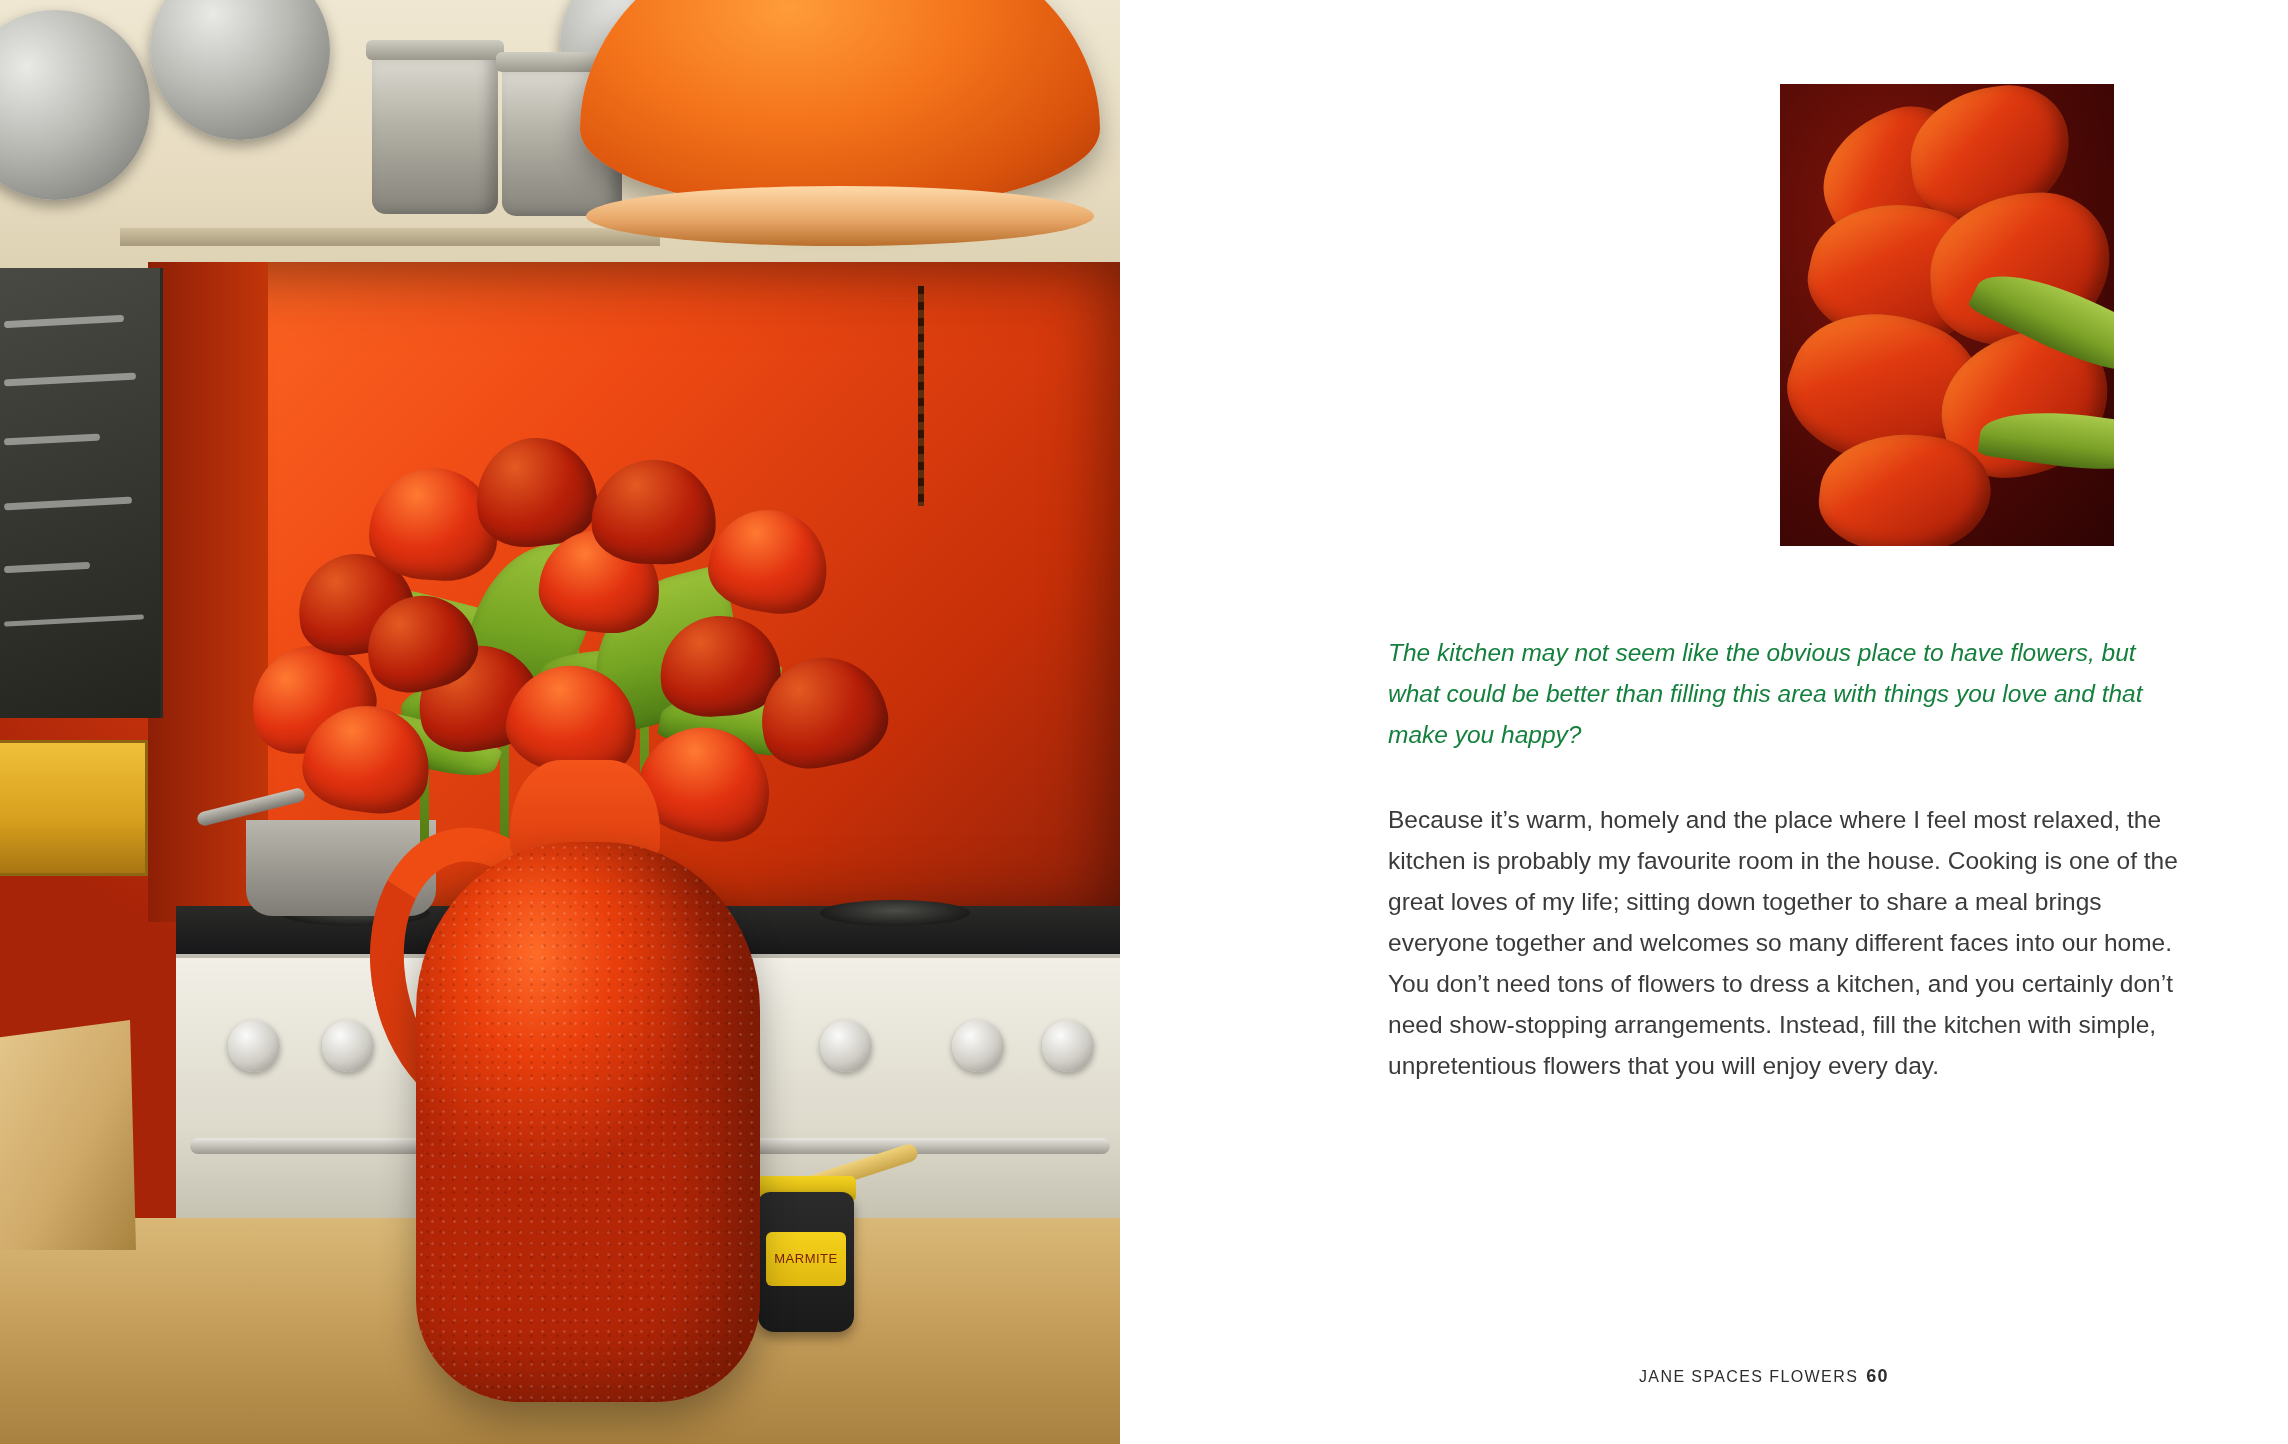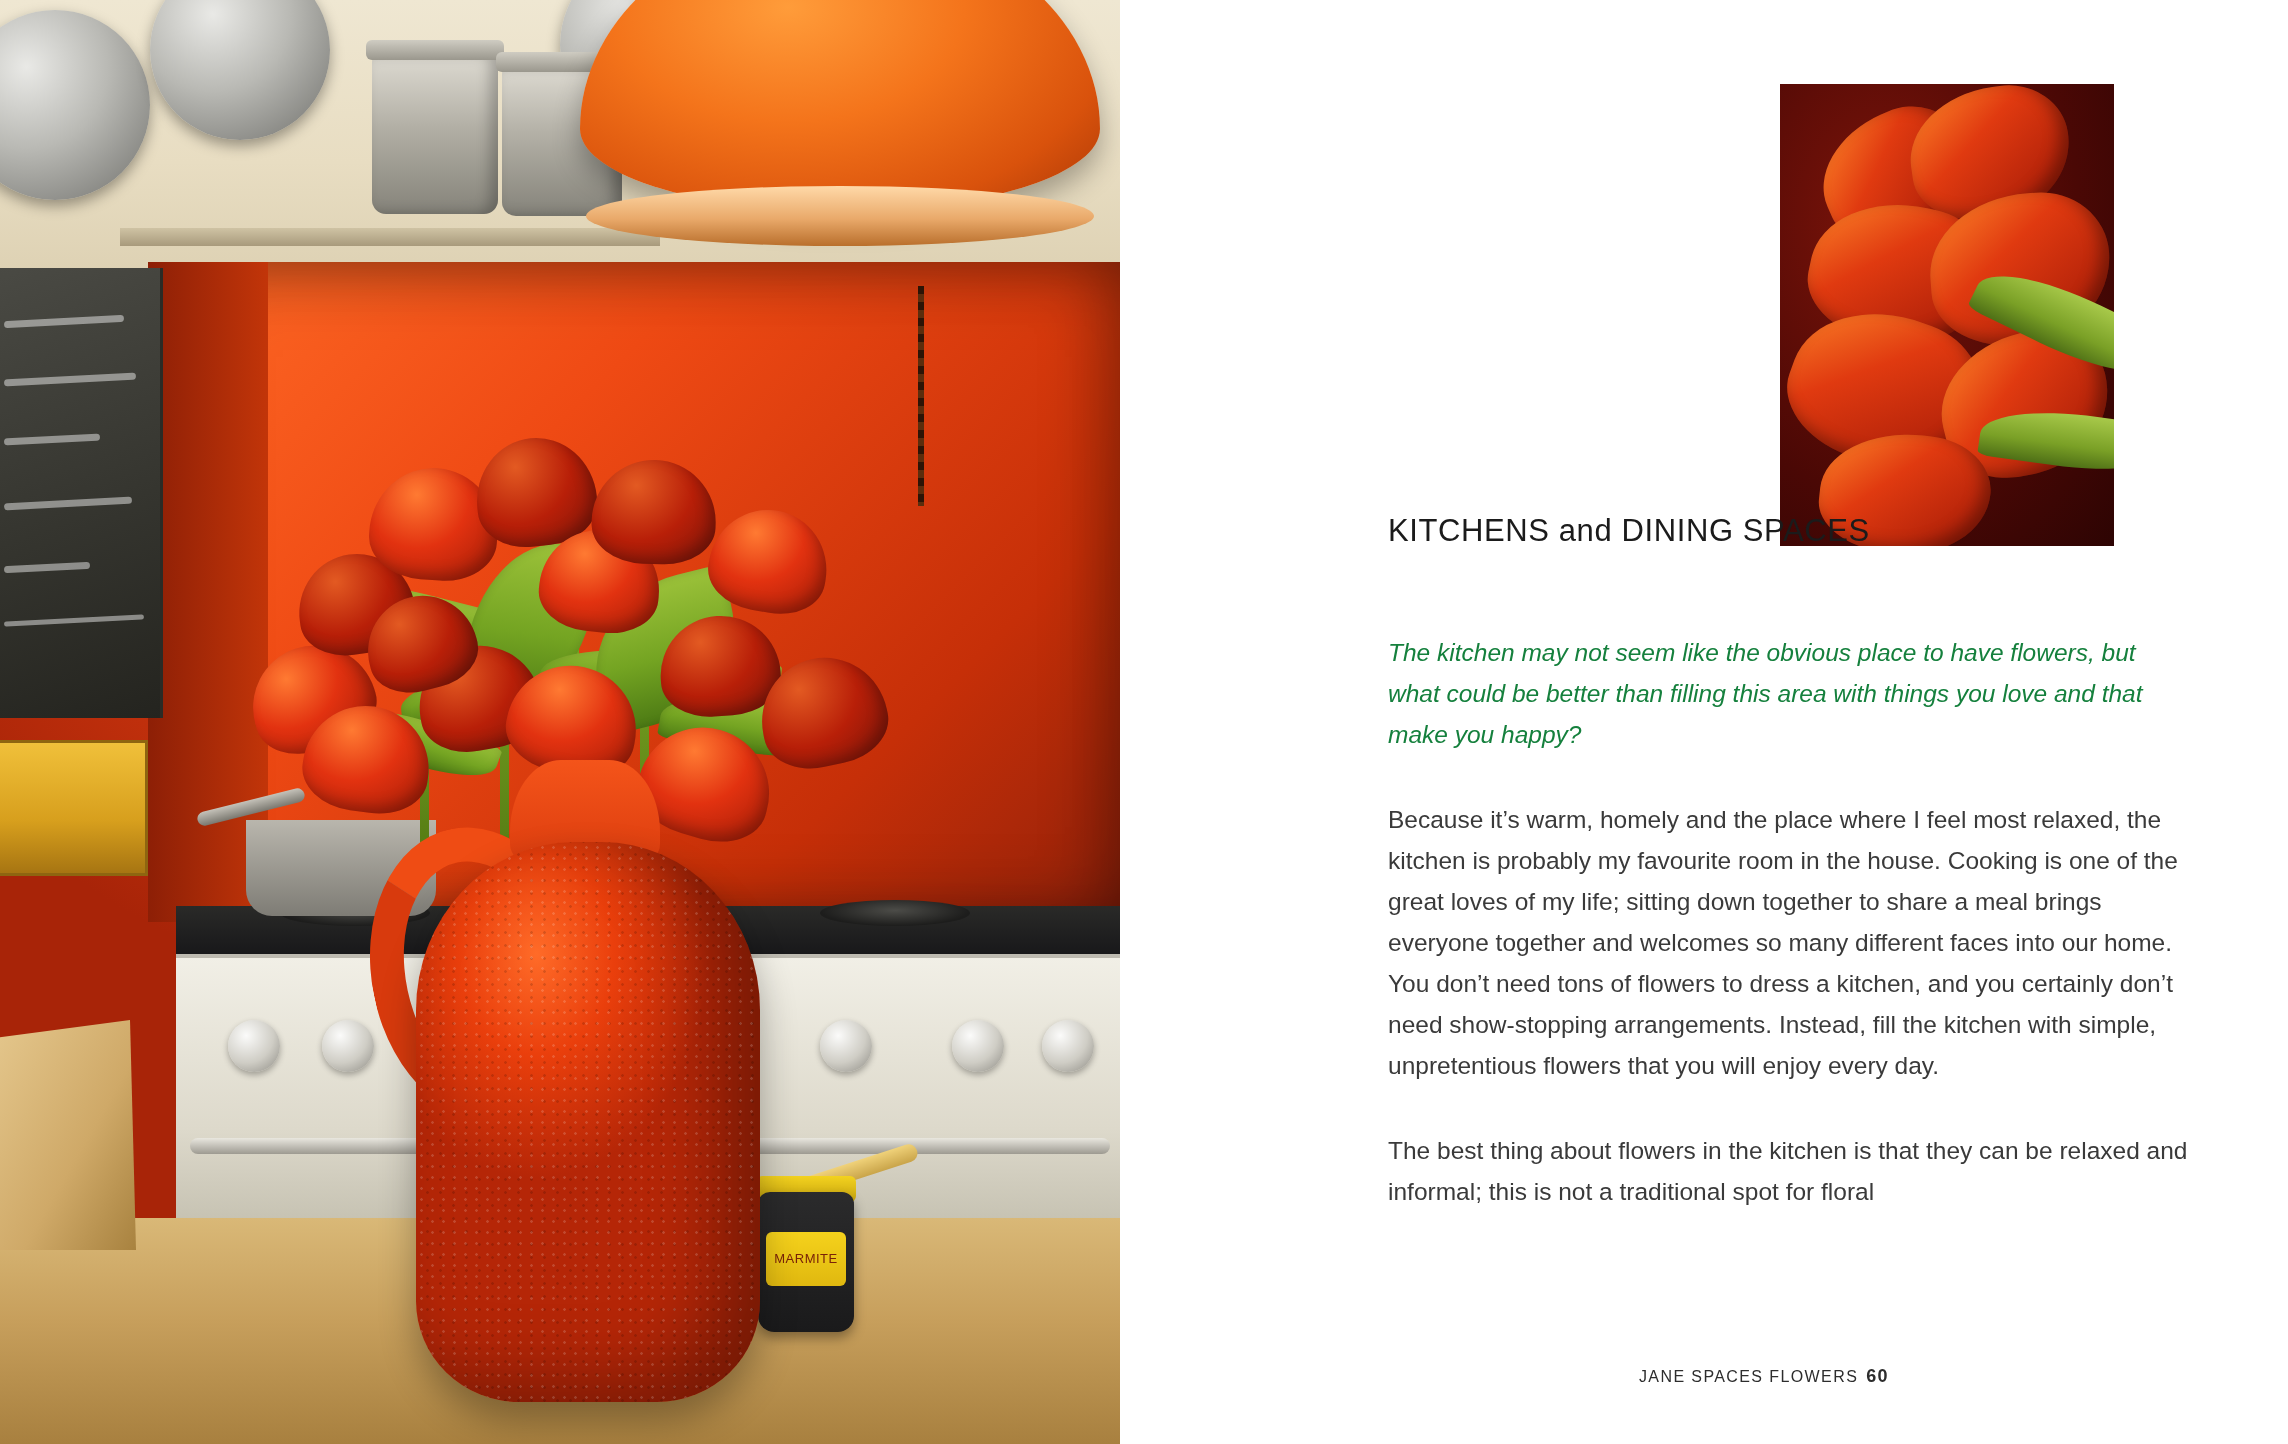--- a/index.html
+++ b/index.html
@@ -437,26 +437,24 @@
       <div class="tl-petal" style="left:130px;top:4px;width:160px;height:130px;transform:rotate(-8deg);"></div>
       <div class="tl-petal" style="left:30px;top:120px;width:180px;height:140px;transform:rotate(12deg);"></div>
       <div class="tl-petal" style="left:150px;top:110px;width:180px;height:150px;transform:rotate(-4deg);"></div>
       <div class="tl-petal" style="left:10px;top:230px;width:190px;height:150px;transform:rotate(20deg);"></div>
       <div class="tl-petal" style="left:160px;top:250px;width:170px;height:140px;transform:rotate(-14deg);"></div>
       <div class="tl-leaf" style="left:190px;top:210px;width:200px;height:60px;transform:rotate(26deg);"></div>
       <div class="tl-leaf" style="left:200px;top:330px;width:190px;height:54px;transform:rotate(8deg);"></div>
       <div class="tl-petal" style="left:40px;top:350px;width:170px;height:120px;transform:rotate(6deg);"></div>
     </div>
 
-    <h1 class="page-title">KITCHENS and DINING SPACES</h1>
 
     <div class="body-col">
       <p class="para-lead">The kitchen may not seem like the obvious place to have flowers, but what could be better than filling this area with things you love and that make you happy?</p>
       <p class="para">Because it’s warm, homely and the place where I feel most relaxed, the kitchen is probably my favourite room in the house. Cooking is one of the great loves of my life; sitting down together to share a meal brings everyone together and welcomes so many different faces into our home. You don’t need tons of flowers to dress a kitchen, and you certainly don’t need show-stopping arrangements. Instead, fill the kitchen with simple, unpretentious flowers that you will enjoy every day.</p>
-      <p class="para">The best thing about flowers in the kitchen is that they can be relaxed and informal; this is not a traditional spot for floral</p>
     </div>
 
     <div class="footer">
       <span class="footer-inner">
         <span>JANE SPACES FLOWERS</span><span class="folio">60</span>
       </span>
     </div>
 
   </div>
 </div>

